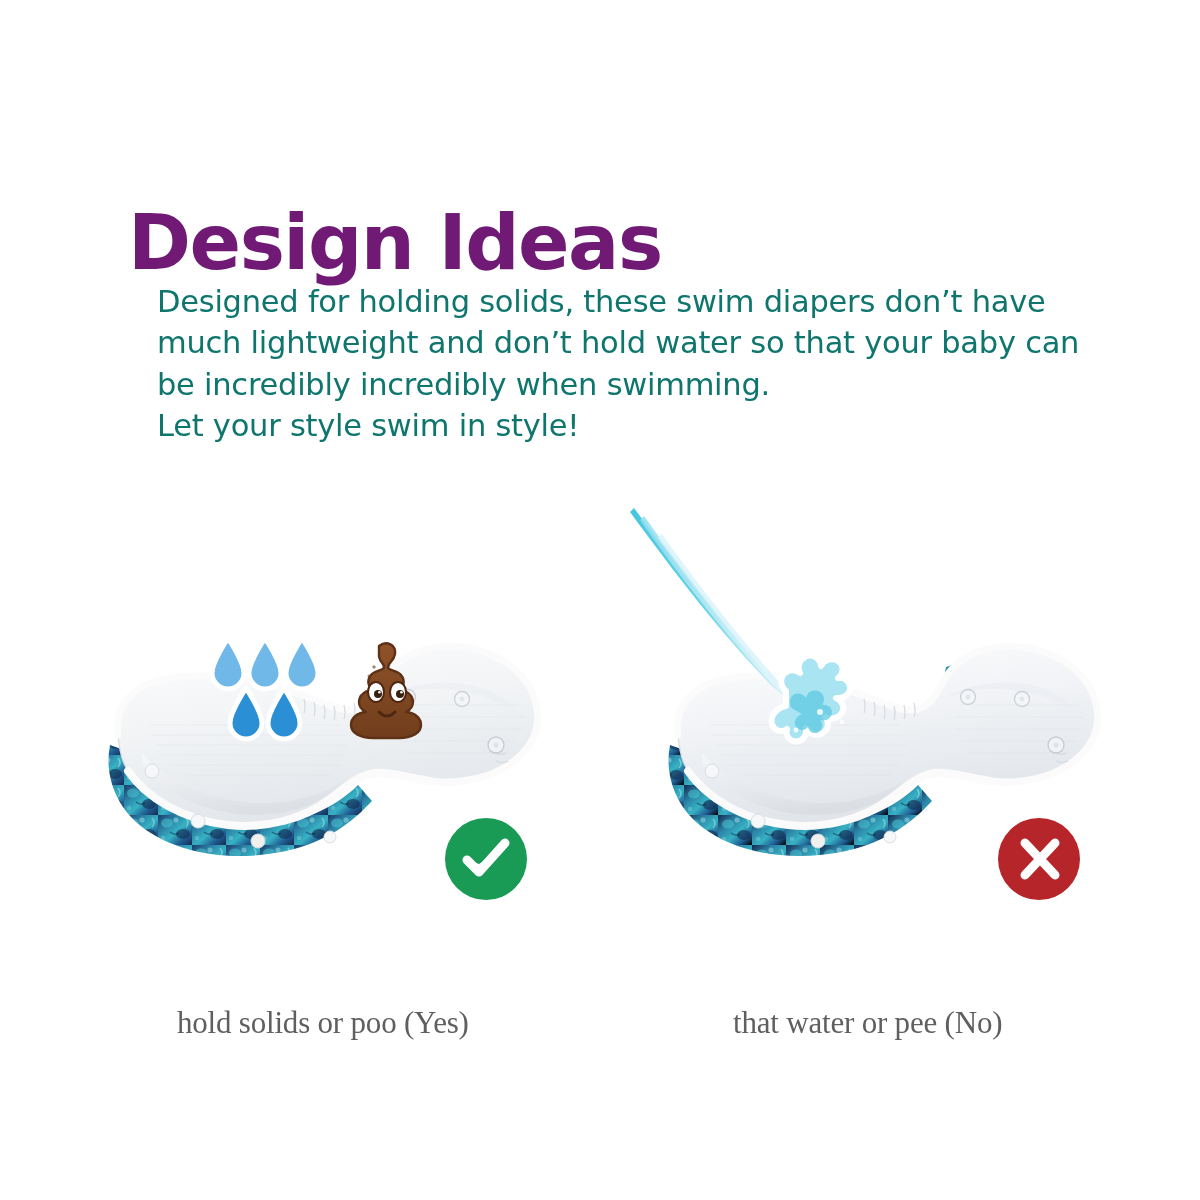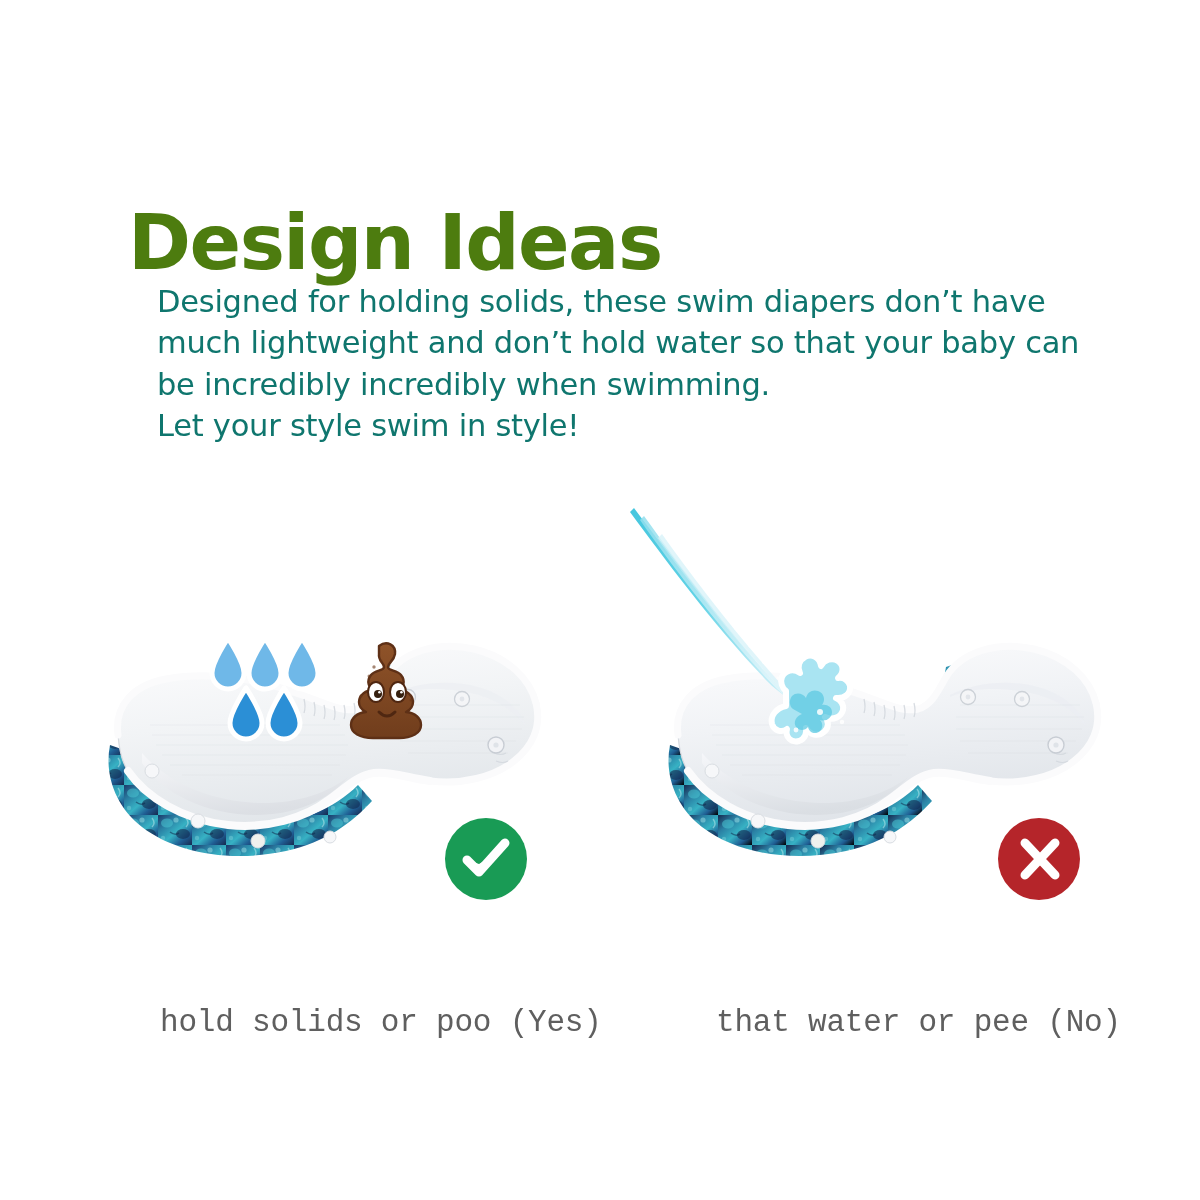--- a/index.html
+++ b/index.html
@@ -22,21 +22,21 @@
 
   
   .headline {
     position: absolute;
     left: 128px;
     top: 152px;
     font-family: "DejaVu Sans", sans-serif;
     font-size: 76px;
     font-weight: 700;
     letter-spacing: -1.5px;
-    color: #4d7c0f;
+    color: #701a75;
     line-height: 1.06;
     white-space: nowrap;
   }
   .blurb {
     position: absolute;
     left: 128px;
     top: 281px;
     width: 990px;
     font-family: "DejaVu Sans", sans-serif;
     font-size: 30.5px;
@@ -113,26 +113,27 @@
     width: 400px;
     height: 280px;
     pointer-events: none;
   }
   .water-stream svg { width: 100%; height: 100%; display: block; }
 
   
   .caption {
     position: absolute;
     top: 1005px;
-    font-family: Liberation Mono, monospace;
+    font-family: Liberation Serif, serif;
     font-size: 31px;
     font-weight: 300;
     color: #5f5f5f;
     letter-spacing: -0.2px;
     white-space: nowrap;
+    margin-left: 17px;
   }
   .caption.left  { left: 160px; }
   .caption.right { left: 716px; }
 </style>
 </head>
 <body>
 
 <div class="page">
 
   <h1 class="headline">Design Ideas</h1>

